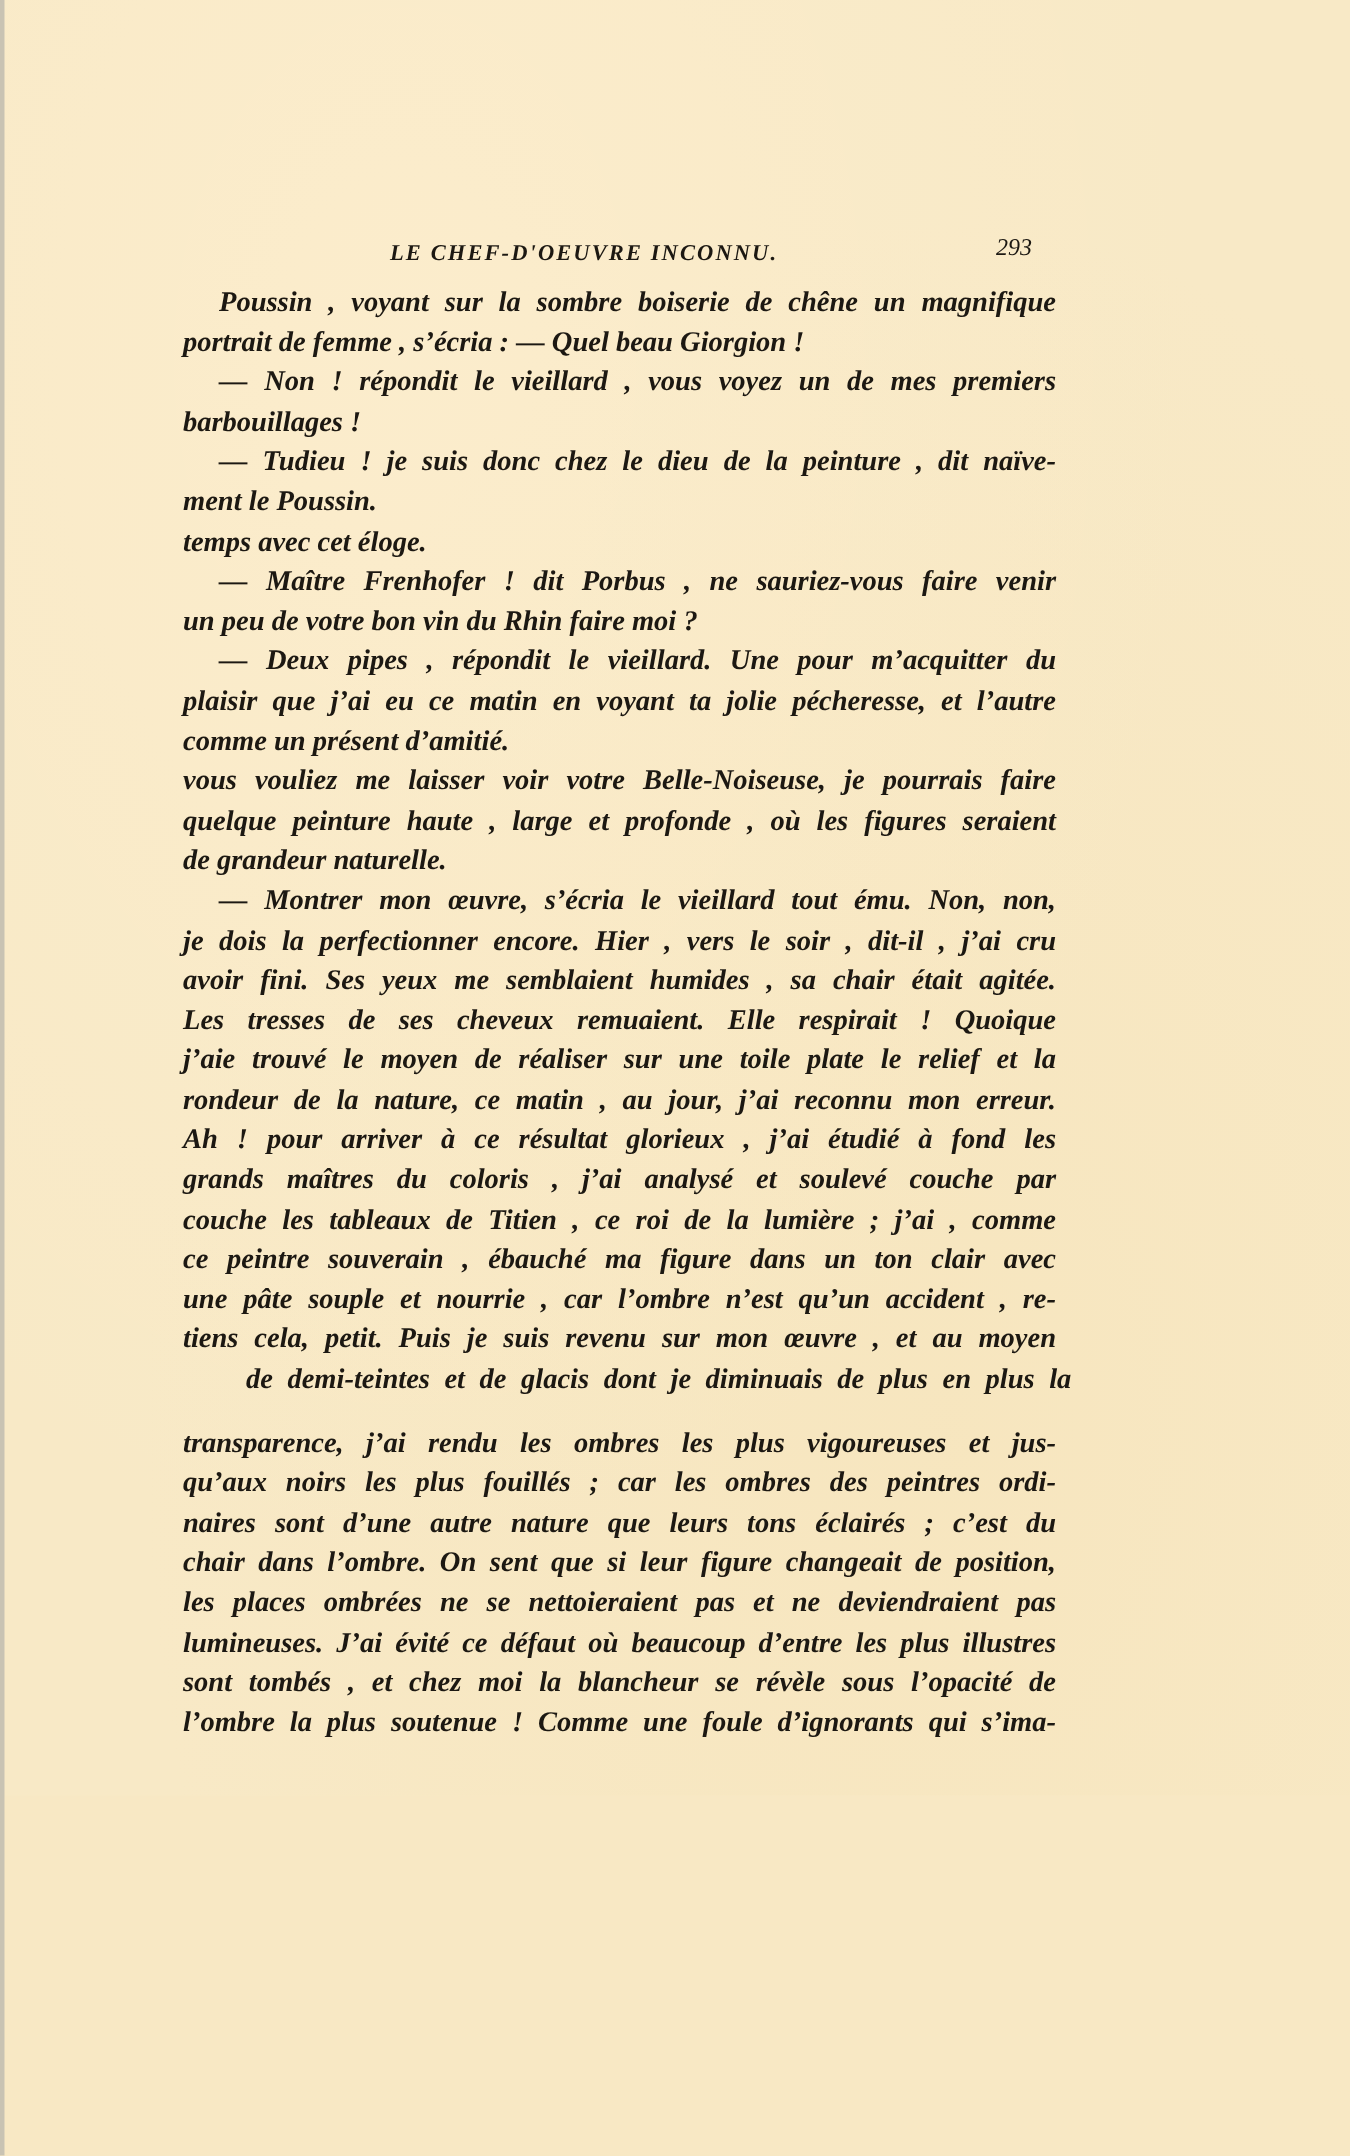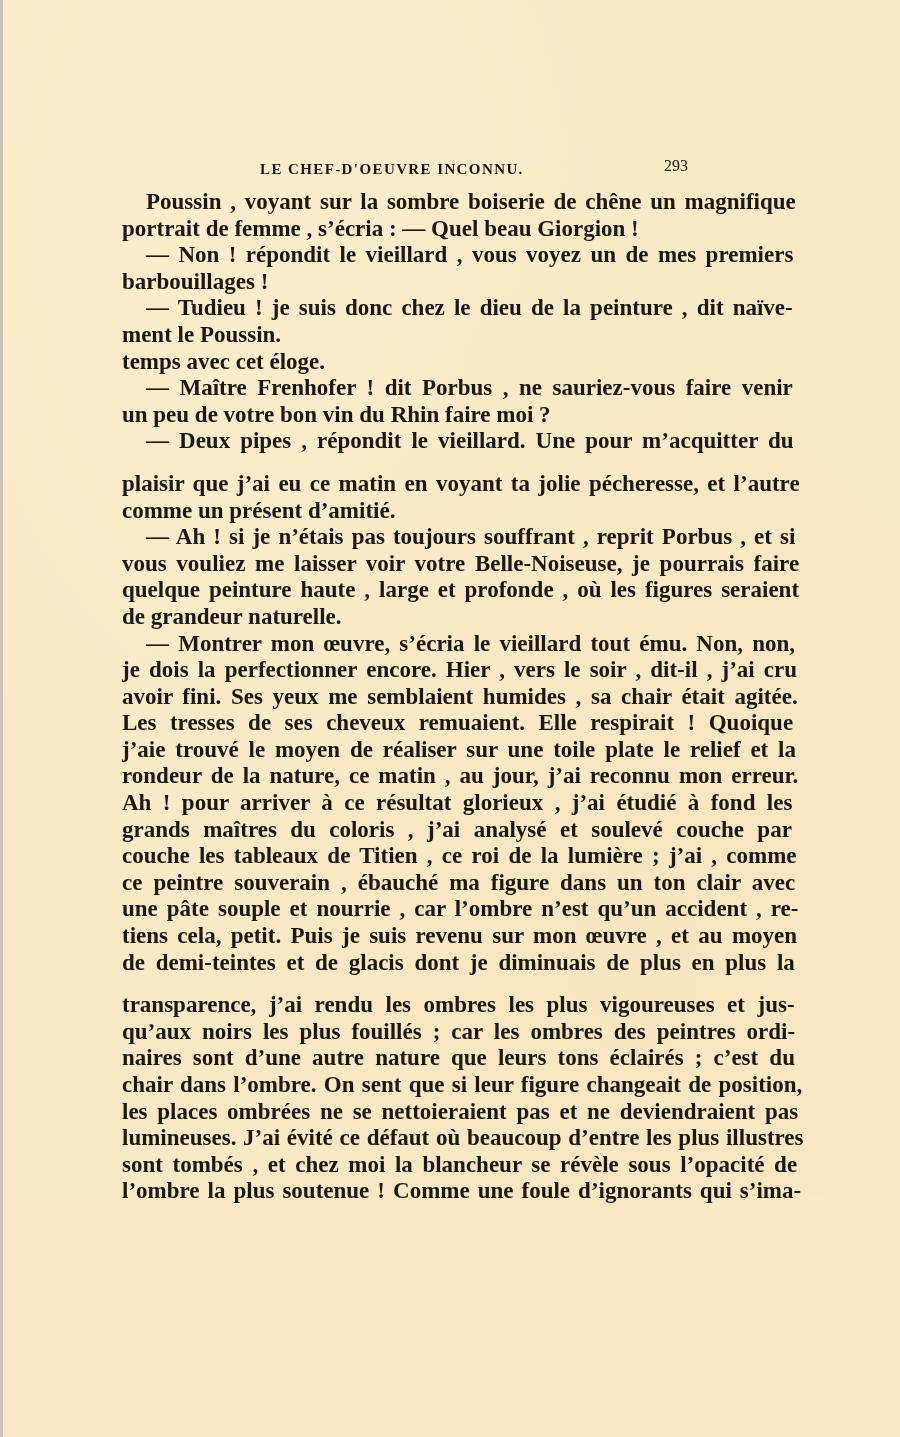--- a/index.html
+++ b/index.html
@@ -20,20 +20,21 @@
       background: #c9c3b3;
     }
     .page {
       position: absolute;
       left: 0; top: 0;
       width: 900px; height: 1197px;
       background:
         radial-gradient(ellipse at 30% 20%, rgba(255,240,210,0.5), rgba(0,0,0,0) 60%),
         radial-gradient(ellipse at 70% 80%, rgba(245,225,180,0.4), rgba(0,0,0,0) 60%),
         #f8e9c6;
+      font-style: italic;
     }
     .running-head {
       position: absolute;
       top: 157px;
       left: 122px;
       width: 582px;
       height: 30px;
       font-family: "Liberation Serif", serif;
       color: #1c1812;
     }
@@ -51,21 +52,21 @@
       right: 16px;
       top: 0;
       font-size: 16px;
     }
     .text-block {
       position: absolute;
       top: 189px;
       left: 122px;
       width: 582px;
       font-family: "Liberation Serif", serif;
-      font-size: 23px;
+      font-size: 19px;
       line-height: 26.6px;
       color: #1c1812;
       text-align: justify;
       font-weight: bold;
       -webkit-font-smoothing: antialiased;
     }
     .line {
       display: block;
       height: 26.6px;
       white-space: nowrap;
@@ -94,39 +95,38 @@
       <span class="line indent" style="word-spacing: 3.02px;">Poussin , voyant sur la sombre boiserie de chêne un magnifique</span>
       <span class="line last">portrait de femme , s’écria : — Quel beau Giorgion !</span>
       <span class="line indent" style="word-spacing: 3.67px;">— Non ! répondit le vieillard , vous voyez un de mes premiers</span>
       <span class="line last">barbouillages !</span>
       <span class="line indent" style="word-spacing: 3.37px;">— Tudieu ! je suis donc chez le dieu de la peinture , dit naïve-</span>
       <span class="line last">ment le Poussin.</span>
       <span class="line last">temps avec cet éloge.</span>
       <span class="line indent" style="word-spacing: 4.74px;">— Maître Frenhofer ! dit Porbus , ne sauriez-vous faire venir</span>
       <span class="line last">un peu de votre bon vin du Rhin faire moi ?</span>
       <span class="line indent" style="word-spacing: 4.27px;">— Deux pipes , répondit le vieillard. Une pour m’acquitter du</span>
-      <span class="line" style="word-spacing: 2.65px; margin-top: 16px;">plaisir que j’ai eu ce matin en voyant ta jolie pécheresse, et l’autre</span>
+      <span class="line" style="word-spacing: 2.65px;">plaisir que j’ai eu ce matin en voyant ta jolie pécheresse, et l’autre</span>
       <span class="line last">comme un présent d’amitié.</span>
-      <span class="line indent" style="word-spacing: 2.33px;">— Ah ! si je n’étais pas toujours souffrant , reprit Porbus , et si</span>
       <span class="line" style="word-spacing: 3.88px;">vous vouliez me laisser voir votre Belle-Noiseuse, je pourrais faire</span>
       <span class="line" style="word-spacing: 3.18px;">quelque peinture haute , large et profonde , où les figures seraient</span>
       <span class="line last">de grandeur naturelle.</span>
       <span class="line indent" style="word-spacing: 3.45px;">— Montrer mon œuvre, s’écria le vieillard tout ému. Non, non,</span>
       <span class="line" style="word-spacing: 3.35px;">je dois la perfectionner encore. Hier , vers le soir , dit-il , j’ai cru</span>
       <span class="line" style="word-spacing: 3.89px;">avoir fini. Ses yeux me semblaient humides , sa chair était agitée.</span>
       <span class="line" style="word-spacing: 7.7px;">Les tresses de ses cheveux remuaient. Elle respirait ! Quoique</span>
       <span class="line" style="word-spacing: 4.07px;">j’aie trouvé le moyen de réaliser sur une toile plate le relief et la</span>
       <span class="line" style="word-spacing: 3.23px;">rondeur de la nature, ce matin , au jour, j’ai reconnu mon erreur.</span>
       <span class="line" style="word-spacing: 5.64px;">Ah ! pour arriver à ce résultat glorieux , j’ai étudié à fond les</span>
       <span class="line" style="word-spacing: 7.68px;">grands maîtres du coloris , j’ai analysé et soulevé couche par</span>
       <span class="line" style="word-spacing: 3.5px;">couche les tableaux de Titien , ce roi de la lumière ; j’ai , comme</span>
       <span class="line" style="word-spacing: 5.21px;">ce peintre souverain , ébauché ma figure dans un ton clair avec</span>
       <span class="line" style="word-spacing: 3.24px;">une pâte souple et nourrie , car l’ombre n’est qu’un accident , re-</span>
       <span class="line" style="word-spacing: 3.57px;">tiens cela, petit. Puis je suis revenu sur mon œuvre , et au moyen</span>
-      <span class="line" style="word-spacing: 4.95px;">de demi-teintes et de glacis dont je diminuais de plus en plus la</span>
+      <span class="line" style="word-spacing: 4.95px; margin-left: 42px;">de demi-teintes et de glacis dont je diminuais de plus en plus la</span>
       <span class="line" style="word-spacing: 6.77px; margin-top: 16px;">transparence, j’ai rendu les ombres les plus vigoureuses et jus-</span>
       <span class="line" style="word-spacing: 5.26px;">qu’aux noirs les plus fouillés ; car les ombres des peintres ordi-</span>
       <span class="line" style="word-spacing: 5.36px;">naires sont d’une autre nature que leurs tons éclairés ; c’est du</span>
       <span class="line" style="word-spacing: 1.53px;">chair dans l’ombre. On sent que si leur figure changeait de position,</span>
       <span class="line" style="word-spacing: 4px;">les places ombrées ne se nettoieraient pas et ne deviendraient pas</span>
       <span class="line" style="word-spacing: 0.96px;">lumineuses. J’ai évité ce défaut où beaucoup d’entre les plus illustres</span>
       <span class="line" style="word-spacing: 3.86px;">sont tombés , et chez moi la blancheur se révèle sous l’opacité de</span>
       <span class="line" style="word-spacing: 2.28px;">l’ombre la plus soutenue ! Comme une foule d’ignorants qui s’ima-</span>
     </div>
 </div>

